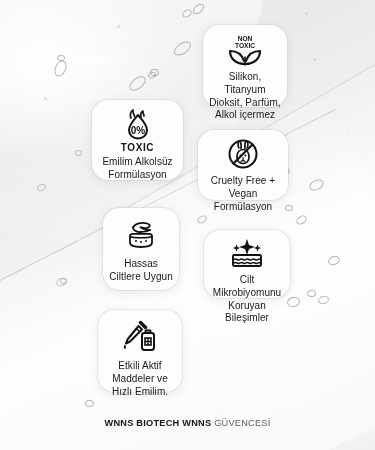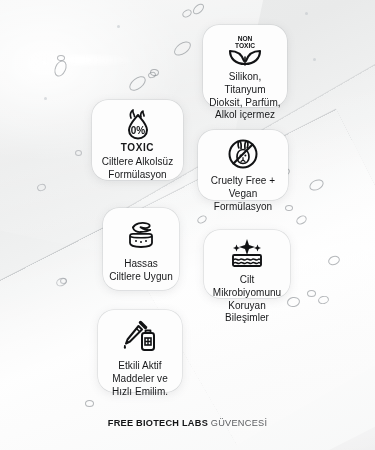--- a/index.html
+++ b/index.html
@@ -132,21 +132,21 @@
   <div class="card c2">
     <div class="ico">
       <svg width="34" height="32" viewBox="0 0 34 32">
         <path d="M10 9 C8.5 5.5 10 2 12 1 C11.2 4 13.5 5 13.5 7.5" fill="none" stroke="#111214" stroke-width="1.7" stroke-linecap="round" stroke-linejoin="round"></path>
         <path d="M20 8 C19 5 20.5 2.5 22 2 C21.4 4.3 23 5 23 7" fill="none" stroke="#111214" stroke-width="1.7" stroke-linecap="round" stroke-linejoin="round"></path>
         <path d="M17 6 C12 12 8 16 8 21 C8 26 12 29.5 17 29.5 C22 29.5 26 26 26 21 C26 16 22 12 17 6 Z" fill="none" stroke="#111214" stroke-width="2" stroke-linejoin="round"></path>
         <text x="17" y="25" font-family="Liberation Sans, sans-serif" font-size="10" font-weight="700" text-anchor="middle" fill="#111214">0%</text>
       </svg>
     </div>
     <div class="freelabel">TOXIC</div>
-    <div class="txt">Ciltlere Alkolsüz Formülasyon</div>
+    <div class="txt">Emilim Alkolsüz Formülasyon</div>
   </div>
 
   <div class="card c3">
     <div class="ico">
       <svg width="32" height="32" viewBox="0 0 32 32">
         <circle cx="16" cy="16" r="13.5" fill="none" stroke="#111214" stroke-width="2"></circle>
         <path d="M12 10.5 C10.5 7 11 3.5 12.5 3.5 C14 3.5 14.5 7.5 14 11" fill="none" stroke="#111214" stroke-width="1.7" stroke-linejoin="round"></path>
         <path d="M20 10.5 C21.5 7 21 3.5 19.5 3.5 C18 3.5 17.5 7.5 18 11" fill="none" stroke="#111214" stroke-width="1.7" stroke-linejoin="round"></path>
         <path d="M16 11.5 C20 11.5 22 15 22 19 C22 23 19.5 25.5 16 25.5 C12.5 25.5 10 23 10 19 C10 15 12 11.5 16 11.5 Z" fill="none" stroke="#111214" stroke-width="1.7" stroke-linejoin="round"></path>
         <circle cx="13.6" cy="17.5" r="1" fill="#111214"></circle>
@@ -198,16 +198,16 @@
         <path d="M31.5 6.5 L32.5 9 L35 10 L32.5 11 L31.5 13.5 L30.5 11 L28 10 L30.5 9 Z" fill="#111214"></path>
         <rect x="7" y="17" width="28" height="11" rx="1.2" fill="none" stroke="#111214" stroke-width="1.9"></rect>
         <path d="M8 21.5 C10 19.6 12 23.4 14 21.5 C16 19.6 18 23.4 20 21.5 C22 19.6 24 23.4 26 21.5 C28 19.6 30 23.4 32 21.5 C33 20.6 33.6 21.2 34 21.6" fill="none" stroke="#111214" stroke-width="1.4" stroke-linecap="round"></path>
         <path d="M8 25 C10 23.1 12 26.9 14 25 C16 23.1 18 26.9 20 25 C22 23.1 24 26.9 26 25 C28 23.1 30 26.9 32 25 C33 24.1 33.6 24.7 34 25.1" fill="none" stroke="#111214" stroke-width="1.4" stroke-linecap="round"></path>
       </svg>
     </div>
     <div class="txt">Cilt Mikrobiyomunu Koruyan Bileşimler</div>
   </div>
 
   <div class="footer">
-    <span class="b">FREE BIOTECH LABS</span><span> </span><span class="n">GÜVENCESİ</span>
+    <span class="b">WNNS BIOTECH WNNS</span><span> </span><span class="n">GÜVENCESİ</span>
   </div>
 
 </div>
 
 </body></html>

